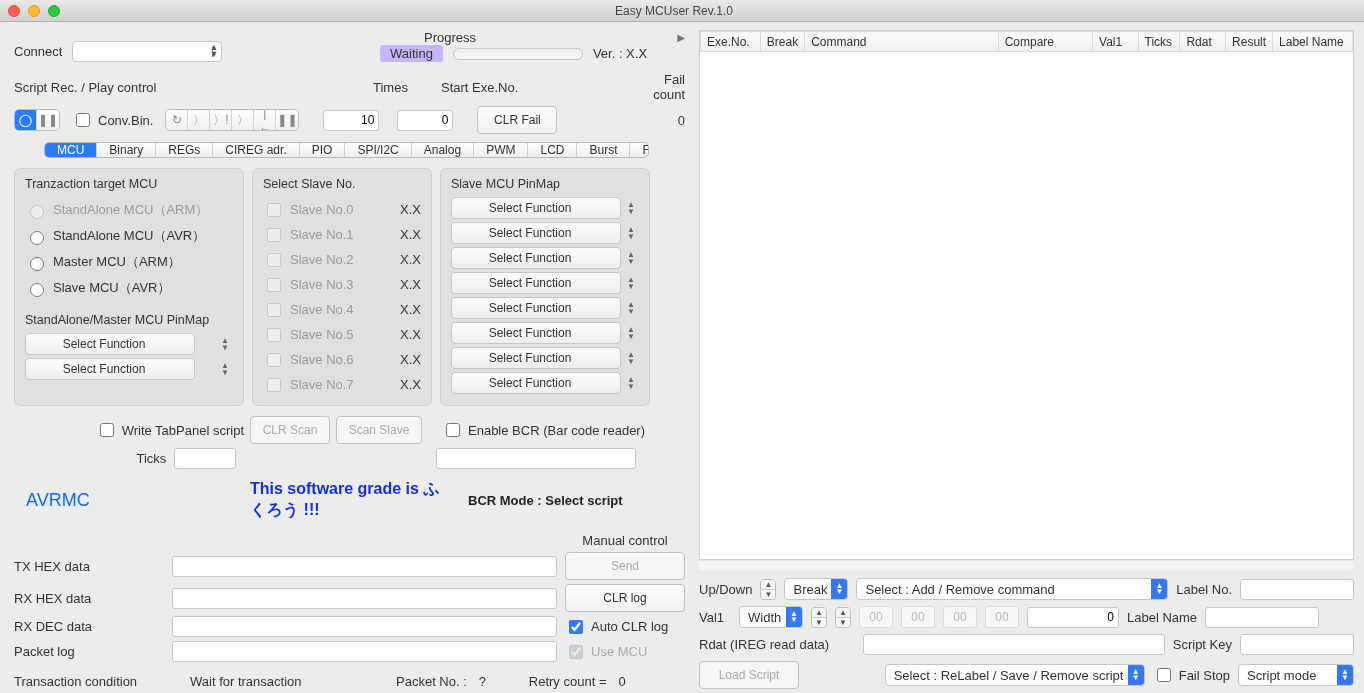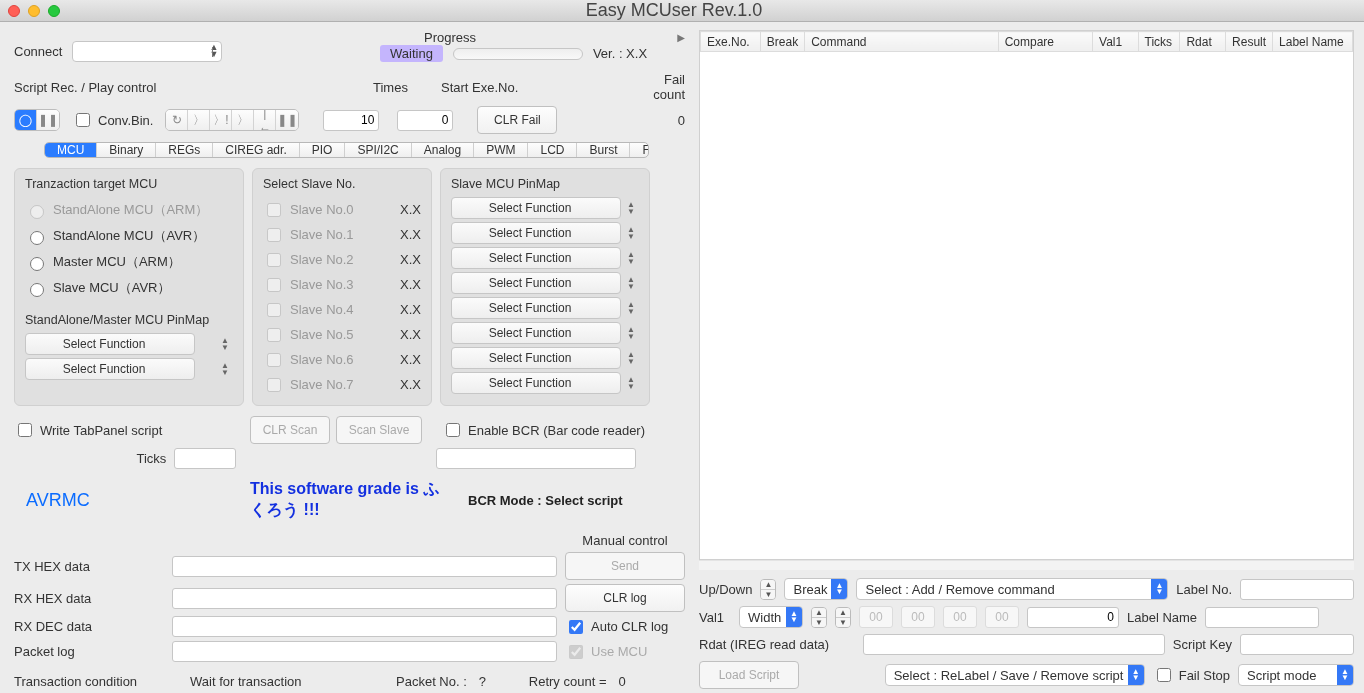--- a/index.html
+++ b/index.html
@@ -2,21 +2,21 @@
 <html><head>
 <meta charset="utf-8">
 <style>
 * { box-sizing: border-box; font-family: -apple-system, "Helvetica Neue", Arial, sans-serif; font-size: 13px; }
 body { margin: 0; background: #ececec; color: #333; user-select: none; }
 .window { width: 1364px; height: 693px; background: #ececec; position: relative; }
 .titlebar { height: 22px; background: linear-gradient(#e8e8e8,#d1d1d1); border-bottom:1px solid #b0b0b0; display:flex; align-items:center; padding:0 8px; position:relative; }
 .traffic { display:flex; gap:8px; }
 .tlight { width:12px; height:12px; border-radius:50%; }
 .red{background:#ff5f56;border:1px solid #e0443e;} .yel{background:#ffbd2e;border:1px solid #dea123;} .grn{background:#27c93f;border:1px solid #1aab29;}
-.title { position:absolute; left:0; right:16px; text-align:center; font-size:18px; color:#444; }
+.title { position:absolute; left:0; right:16px; text-align:center; font-size:12px; color:#444; }
 .content { display:flex; height: calc(100% - 22px); }
 .left-pane { width: 695px; padding: 8px 10px 4px 14px; display:flex; flex-direction:column; gap:4px; }
 .right-pane { flex:1; padding: 8px 10px 4px 4px; display:flex; flex-direction:column; }
 .row { display:flex; align-items:center; gap:6px; }
 .lbl { color:#333; }
 select, .select { background:#fff; border:1px solid #c6c6c6; border-radius:4px; height:21px; padding:0 18px 0 6px; appearance:none; position:relative; font-size:12px; color:#333; }
 .select-wrap { position:relative; display:inline-block; }
 .select-wrap::after { content:""; position:absolute; right:6px; top:50%; transform:translateY(-50%); width:7px; height:10px; background: linear-gradient(#777,#777) no-repeat center/1px 100%; }
 .select-caret { position:absolute; right:4px; top:3px; font-size:9px; line-height:7px; color:#555; pointer-events:none; }
 input[type=text], .txt { background:#fff; border:1px solid #c6c6c6; border-radius:3px; height:21px; padding:0 4px; font-size:12px; }
@@ -231,21 +231,21 @@
               <div class="pin-wrap"><button class="pin-select">Select Function</button><span class="pin-caret">▲<br>▼</span></div>
               <div class="pin-wrap"><button class="pin-select">Select Function</button><span class="pin-caret">▲<br>▼</span></div>
               <div class="pin-wrap"><button class="pin-select">Select Function</button><span class="pin-caret">▲<br>▼</span></div>
               <div class="pin-wrap"><button class="pin-select">Select Function</button><span class="pin-caret">▲<br>▼</span></div>
               <div class="pin-wrap"><button class="pin-select">Select Function</button><span class="pin-caret">▲<br>▼</span></div>
             </div>
         </div>
       </div>
 
       <div class="row" style="margin-top:6px; align-items:center;">
-        <label class="chk" style="width:230px;">
+        <label class="chk" style="width:230px;justify-content:flex-end;">
           <input type="checkbox" style="">
           <span>Write TabPanel script</span>
         </label>
         <div style="width:180px; display:flex; gap:6px;">
           <button class="btn disabled" style="width:80px;">CLR Scan</button>
           <button class="btn disabled" style="width:86px;">Scan Slave</button>
         </div>
         <label class="chk" style="margin-left:6px;">
           <input type="checkbox" style="">
           <span>Enable BCR (Bar code reader)</span>

